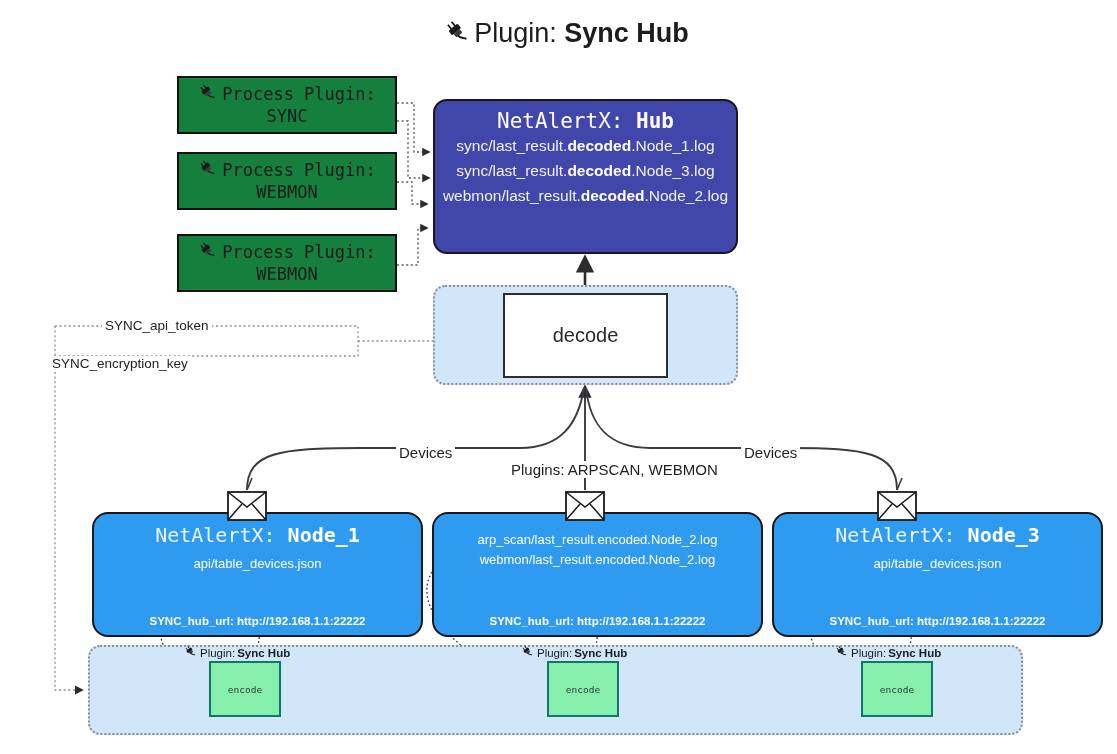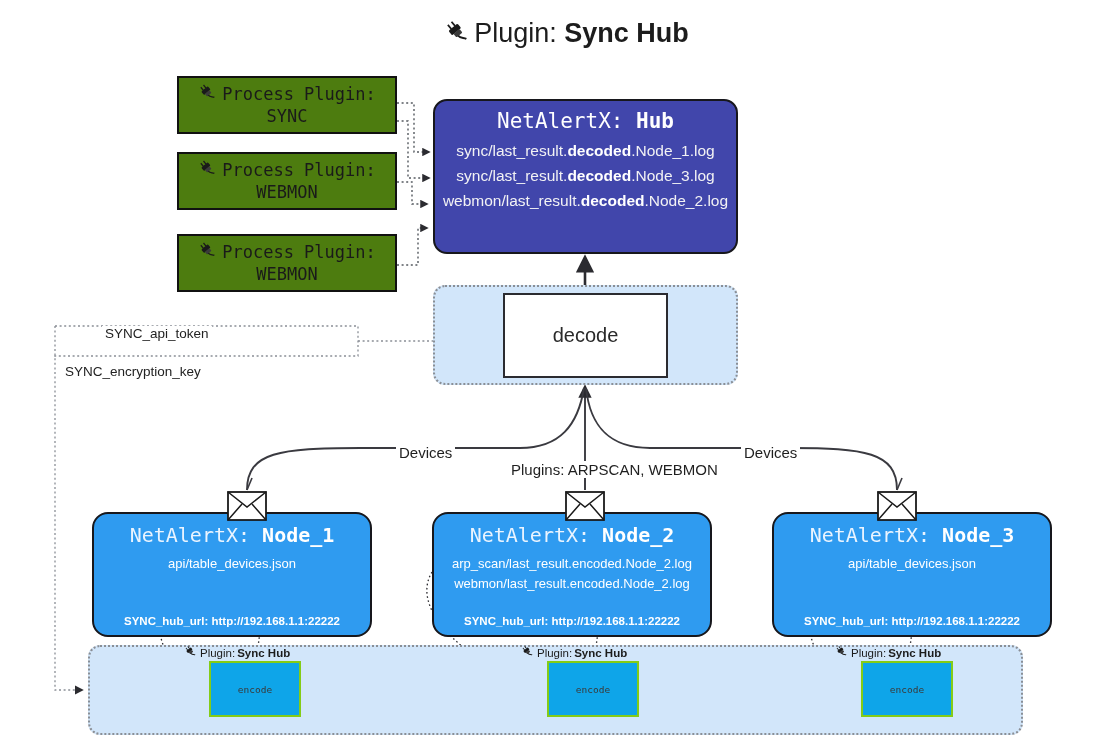--- a/index.html
+++ b/index.html
@@ -49,21 +49,21 @@
     vertical-align: -3px;
     margin-right: 4px;
   }
 
   
   .proc-box {
     position: absolute;
     width: 220px;
     height: 58px;
     border: 2px solid #111111;
-    background: #4d7c0f;
+    background: #15803d;
     box-sizing: border-box;
     font-family: "DejaVu Sans Mono", "Liberation Mono", monospace;
     font-size: 17px;
     color: #1a1a1a;
     display: flex;
     flex-direction: column;
     align-items: center;
     justify-content: center;
     line-height: 1.16;
     text-align: center;
@@ -93,21 +93,20 @@
     box-sizing: border-box;
     color: #ffffff;
     padding-top: 8px;
   }
   #hub-title {
     text-align: center;
     font-family: "DejaVu Sans Mono", "Liberation Mono", monospace;
     font-size: 21px;
     color: #ffffff;
     white-space: nowrap;
-    margin-bottom: 5px;
   }
   #hub-title .hb { font-weight: bold; }
   .hub-line {
     text-align: center;
     font-size: 15.5px;
     color: #f2f2f4;
     white-space: nowrap;
     line-height: 1.62;
   }
   .hub-line b { color: #ffffff; font-weight: bold; margin-top: 28px; }
@@ -140,27 +139,26 @@
   }
 
   
   .wire-label {
     position: absolute;
     background: #ffffff;
     font-size: 13.5px;
     color: #222222;
     white-space: nowrap;
     padding: 0 3px;
-    margin-top: 8px;
   }
 
   
   .node-box {
     position: absolute;
-    width: 280px;
+    width: 331px;
     height: 125px;
     background: #2f9bf0;
     border: 2px solid #17171c;
     border-radius: 16px;
     box-sizing: border-box;
     color: #ffffff;
     padding-top: 9px;
   }
   .node-title {
     text-align: center;
@@ -204,24 +202,24 @@
     left: 88px; top: 645px;
     width: 935px;
     height: 90px;
     background: #d2e6fa;
     border: 2px dotted #8a8f96;
     border-radius: 12px;
     box-sizing: border-box;
   }
   .encode-box {
     position: absolute;
-    width: 92px;
+    width: 72px;
     height: 56px;
-    background: #0ea5e9;
-    border: 2px solid #84cc16;
+    background: #86efac;
+    border: 2px solid #0f766e;
     box-sizing: border-box;
     display: flex;
     align-items: center;
     justify-content: center;
     font-family: "DejaVu Sans Mono", "Liberation Mono", monospace;
     font-size: 9.5px;
     color: #3a3a3a;
   }
   .encode-cap {
     position: absolute;
@@ -379,21 +377,21 @@
     </div>
     <div class="hub-line">
       <span>webmon/last_result.</span><b>decoded</b><span>.Node_2.log</span>
     </div>
   </div>
 
   <div id="decode-wrap" class="layer2"></div>
   <div id="decode-box" class="layer3">decode</div>
 
   <div class="wire-label layer3" style="left:102px; top:318px;">SYNC_api_token</div>
-  <div class="wire-label layer3" style="left:62px; top:356px;">SYNC_encryption_key</div>
+  <div class="wire-label layer3" style="left:49px; top:356px;">SYNC_encryption_key</div>
 
   <div class="edge-text layer3" style="left:396px; top:444px;">Devices</div>
   <div class="edge-text layer3" style="left:741px; top:444px;">Devices</div>
   <div class="edge-text layer3" style="left:508px; top:461px;">Plugins: ARPSCAN, WEBMON</div>
 
   <div class="envelope layer3" style="left:227px; top:491px;">
     <svg width="40" height="30" viewBox="0 0 40 30">
       <rect x="1" y="1" width="38" height="28" fill="#ffffff" stroke="#1a1a1a" stroke-width="1.8"></rect>
       <path d="M1,1 L20,16 L39,1" fill="none" stroke="#1a1a1a" stroke-width="1.5"></path>
       <path d="M1,29 L15,13 M39,29 L25,13" fill="none" stroke="#1a1a1a" stroke-width="1.5"></path>
@@ -419,24 +417,20 @@
       <span>NetAlertX:</span>
       <span class="nb">Node_1</span>
     </div>
     <div class="node-lines">
       <div class="node-line">api/table_devices.json</div>
     </div>
     <div class="node-foot">SYNC_hub_url: http://192.168.1.1:22222</div>
   </div>
 
   <div class="node-box layer2" style="left:432px; top:512px;">
-    <div class="node-title">
-      <span>NetAlertX:</span>
-      <span class="nb">Node_2</span>
-    </div>
     <div class="node-lines">
       <div class="node-line">arp_scan/last_result.encoded.Node_2.log</div>
       <div class="node-line">webmon/last_result.encoded.Node_2.log</div>
     </div>
     <div class="node-foot">SYNC_hub_url: http://192.168.1.1:22222</div>
   </div>
 
   <div class="node-box layer2" style="left:772px; top:512px;">
     <div class="node-title">
       <span>NetAlertX:</span>

